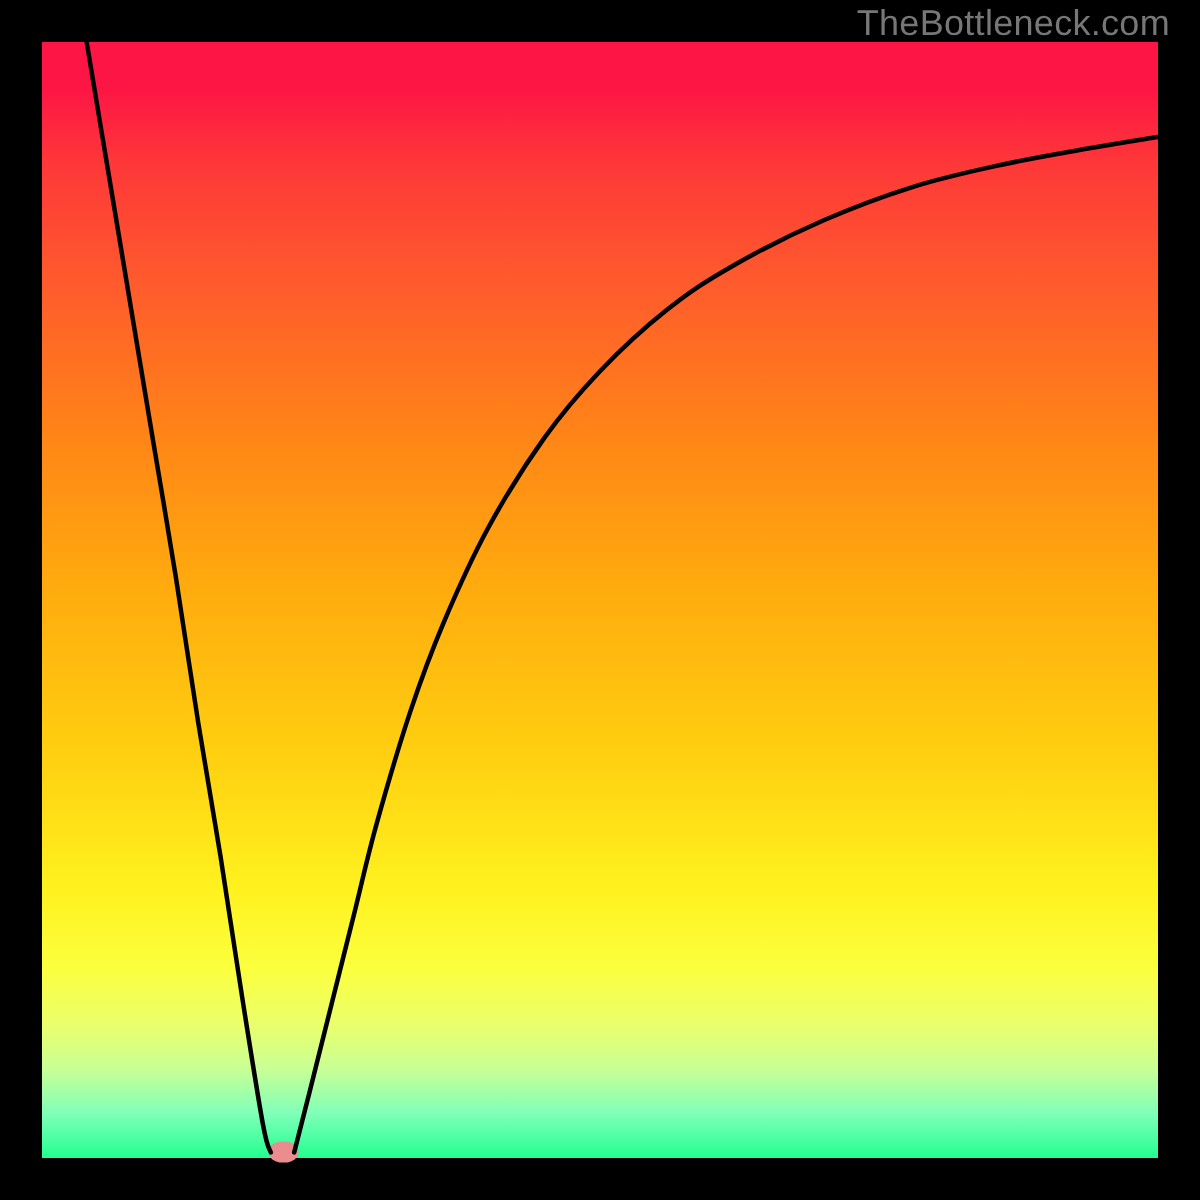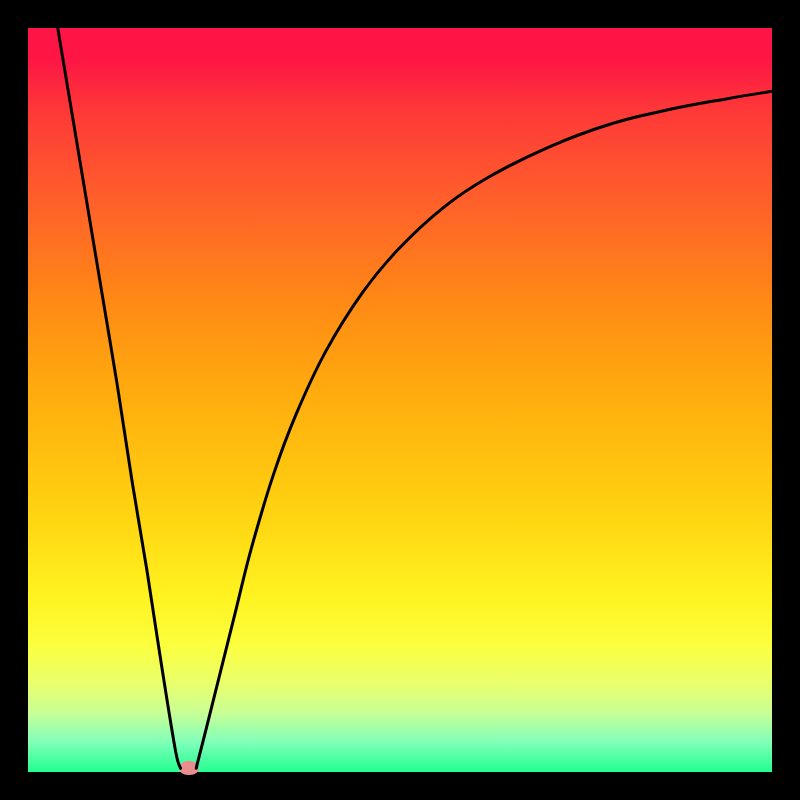--- a/index.html
+++ b/index.html
@@ -63,20 +63,21 @@
     height: 14px;
     border-radius: 9px / 7px;
     background: #eb8c8e;
     z-index: 2;
   }
 </style>
 </head>
 <body>
 
 <div class="frame">
+  <div class="watermark">TheBottleneck.com</div>
   <div class="plot"></div>
 
   <div class="marker" id="marker" style="left: 178.704px; top: 761.28px; background: rgb(235, 140, 142);"></div>
 
   <svg class="curve-svg" id="curve-svg" viewBox="0 0 744 744" preserveAspectRatio="none">
     <path id="curve-left" fill="none" stroke="#000000" stroke-width="3" stroke-linecap="round" stroke-linejoin="round" d="M 29.76 0.00 C 32.44 16.07, 39.28 57.14, 44.64 89.28 C 50.00 121.42, 54.16 146.42, 59.52 178.56 C 64.88 210.70, 69.04 235.70, 74.40 267.84 C 79.76 299.98, 83.92 323.64, 89.28 357.12 C 94.64 390.60, 98.80 420.36, 104.16 453.84 C 109.52 487.32, 113.68 509.64, 119.04 543.12 C 124.40 576.60, 128.83 607.70, 133.92 639.84 C 139.01 671.98, 143.96 703.60, 147.31 721.68 C 150.66 739.76, 151.58 736.93, 152.52 740.28"></path>
     <path id="curve-right" fill="none" stroke="#000000" stroke-width="3" stroke-linecap="round" stroke-linejoin="round" d="M 168.14 740.28 C 170.02 732.91, 174.01 717.44, 178.56 699.36 C 183.11 681.28, 188.08 661.27, 193.44 639.84 C 198.80 618.41, 202.96 601.75, 208.32 580.32 C 213.68 558.89, 216.50 544.91, 223.20 520.80 C 229.90 496.69, 237.48 470.51, 245.52 446.40 C 253.56 422.29, 258.47 408.98, 267.84 386.88 C 277.21 364.78, 285.55 345.74, 297.60 323.64 C 309.65 301.54, 321.41 282.87, 334.80 264.12 C 348.19 245.37, 357.27 234.88, 372.00 219.48 C 386.73 204.08, 400.57 191.28, 416.64 178.56 C 432.71 165.84, 442.53 159.51, 461.28 148.80 C 480.03 138.09, 499.37 128.41, 520.80 119.04 C 542.23 109.67, 558.89 103.42, 580.32 96.72 C 601.75 90.02, 618.41 86.53, 639.84 81.84 C 661.27 77.15, 680.61 74.03, 699.36 70.68 C 718.11 67.33, 735.96 64.58, 744.00 63.24"></path>
   </svg>
 </div>
 

